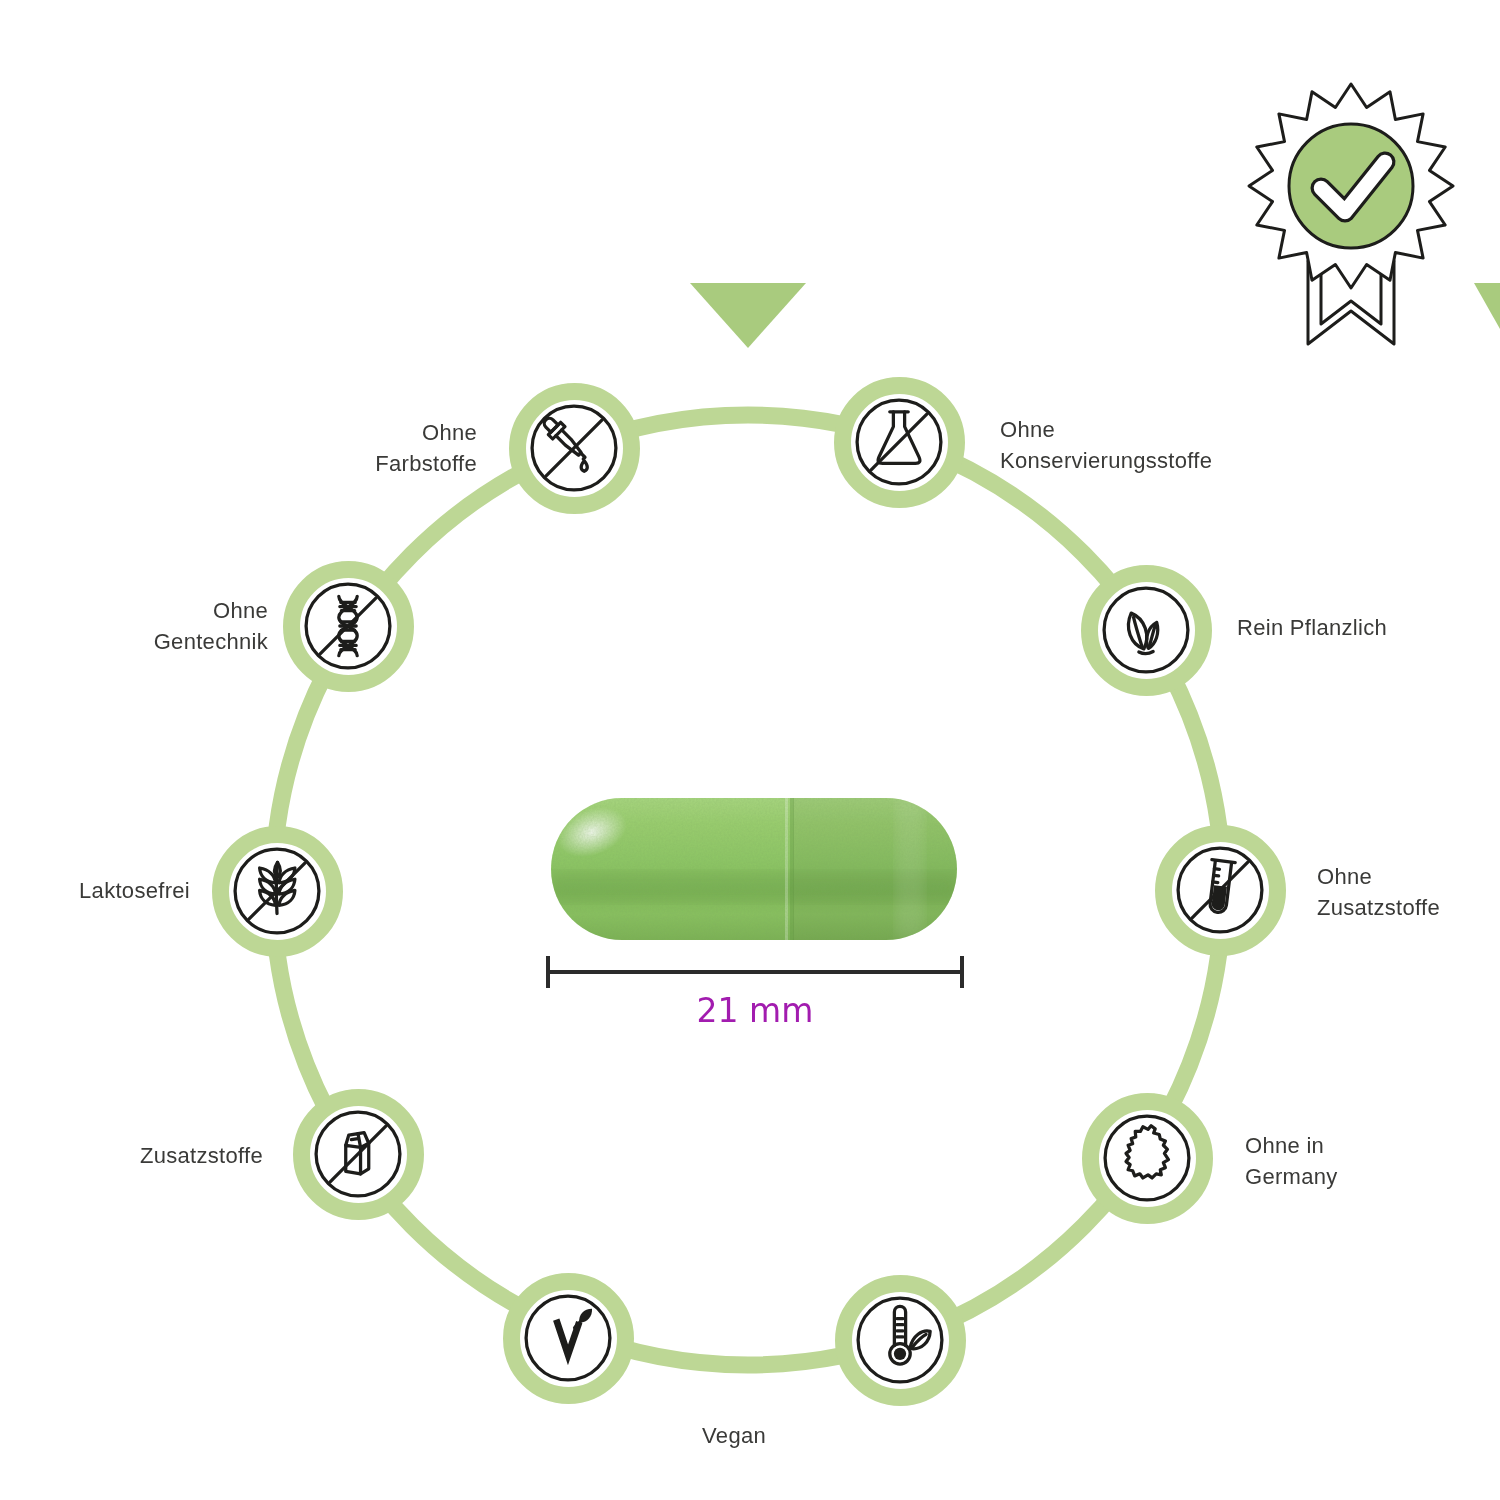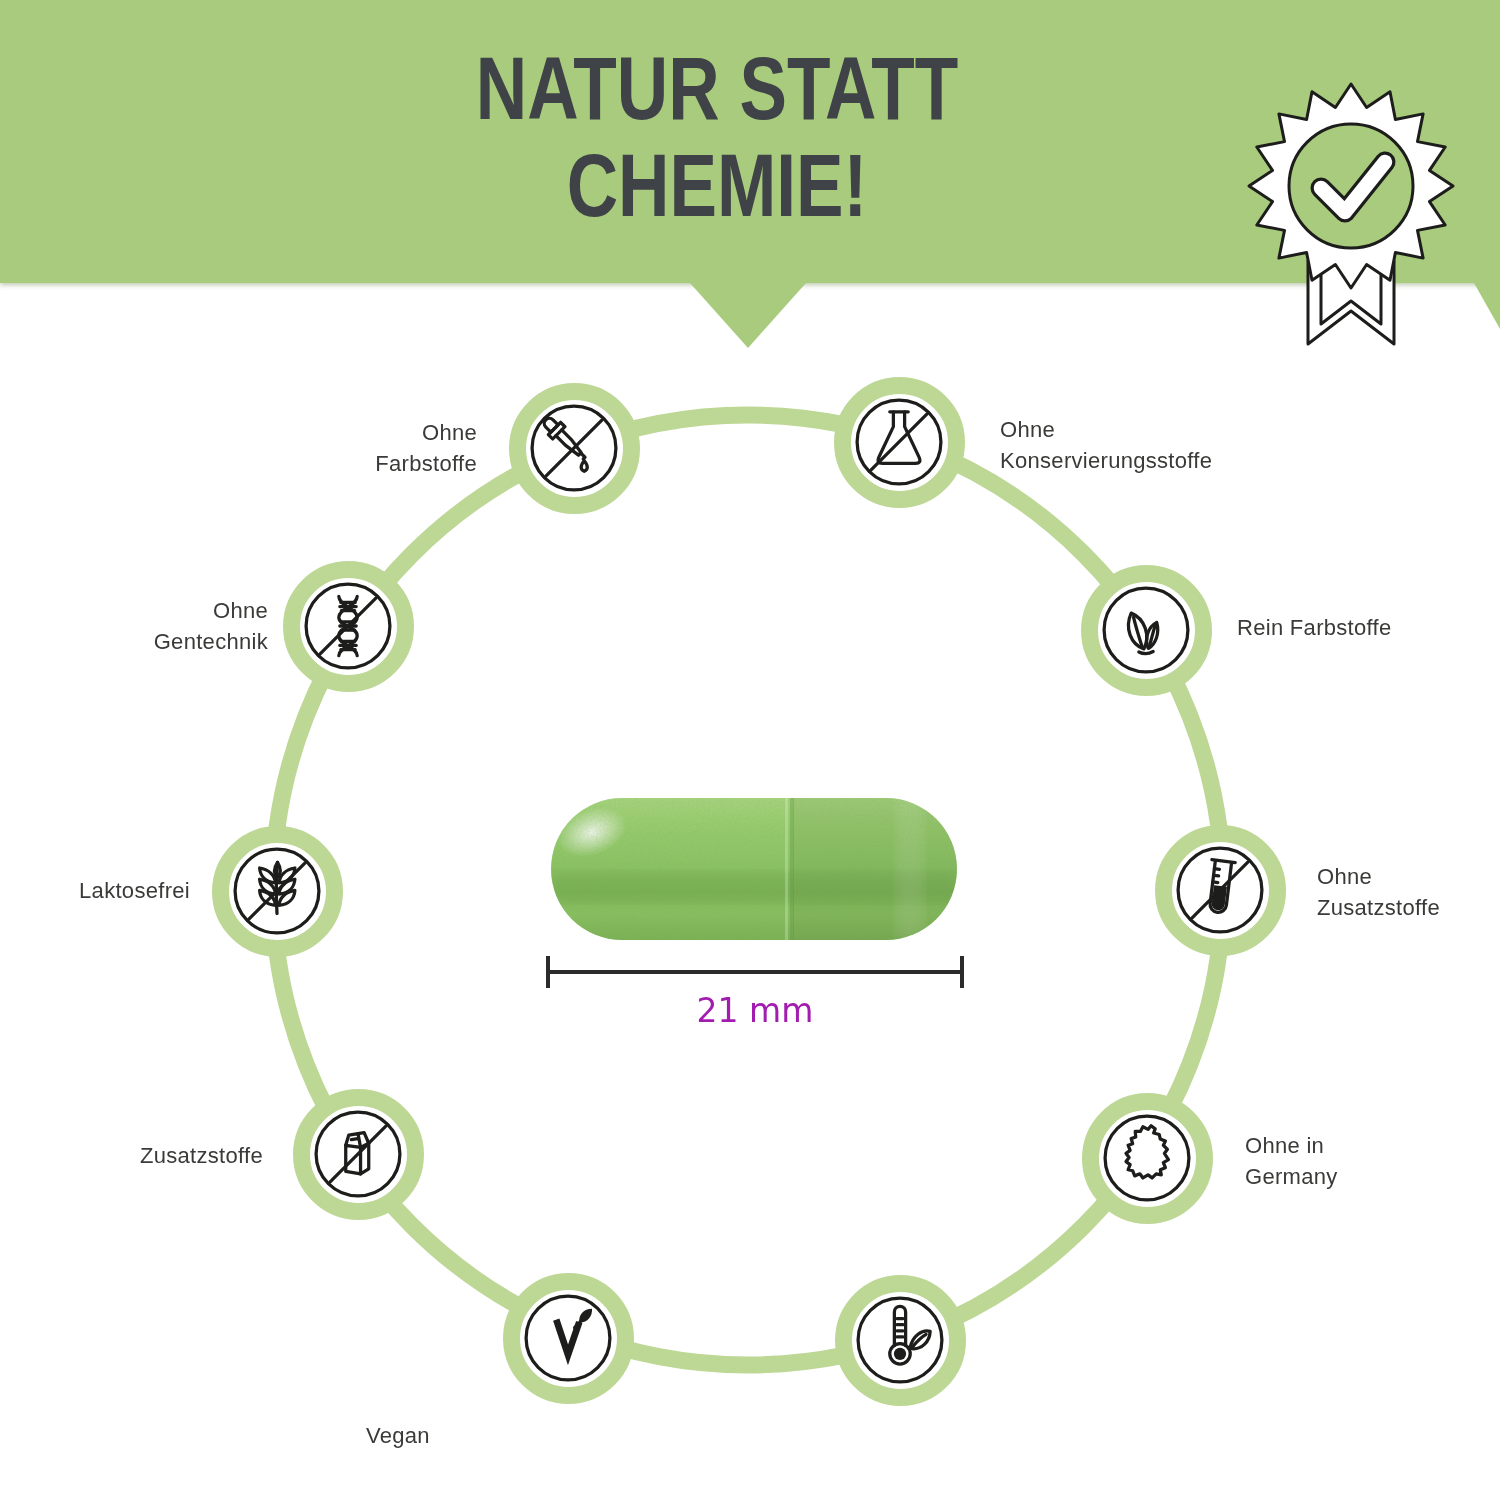--- a/index.html
+++ b/index.html
@@ -22,45 +22,39 @@
 
   
   .ringlayer{position:absolute;left:0;top:0;}
   .badge{position:absolute;width:131px;height:131px;border-radius:50%;box-sizing:border-box;
          border:17px solid #bdd795;background:#fff;display:flex;align-items:center;justify-content:center;}
   .bicon{width:92px;height:92px;flex:0 0 auto;}
   .blabel{position:absolute;font-size:22px;line-height:31px;letter-spacing:.3px;color:#3a3a38;
           white-space:pre-line;}
   .ra{text-align:right;}
   .la{text-align:left;}
-  .ca{text-align:left;width:400px;}
+  .ca{text-align:right;width:400px;}
 
   
   .capsule-svg{position:absolute;left:540px;top:780px;}
   .cap-label{position:absolute;left:540px;top:991px;width:430px;text-align:center;
              font-family:"DejaVu Sans",sans-serif;font-size:33px;color:#a21caf;}
 
   .ic{stroke:#1d1d1b;stroke-width:3.2;fill:none;stroke-linecap:round;stroke-linejoin:round;}
   .icf{fill:#1d1d1b;stroke:none;}
 </style>
 </head>
 <body>
 
 <div class="stage">
 
   <svg class="ringlayer" width="1500" height="1500" viewBox="0 0 1500 1500">
     <circle cx="748" cy="890" r="475" fill="none" stroke="#bdd795" stroke-width="17"></circle>
   </svg>
 
-  <div class="band">
-    <div class="title">
-      <div>NATUR STATT</div>
-      <div>CHEMIE!</div>
-    </div>
-  </div>
   <div class="band-tri"></div>
   <div class="band-fold-r"></div>
 
   <svg class="seal" width="240" height="300" viewBox="0 0 240 300">
     <path d="M75 195 L75 278 L118 245 L161 278 L161 195 Z" fill="#ffffff" stroke="#1d1d1b" stroke-width="3" stroke-linejoin="round"></path>
     <path d="M88 200 V258 L118 235 L148 258 V200" fill="none" stroke="#1d1d1b" stroke-width="3" stroke-linejoin="round"></path>
     <polygon fill="#ffffff" stroke="#1d1d1b" stroke-width="3" stroke-linejoin="round" points="
       220,120 196.5,135.6 212.2,159 184.5,164.4 190.1,192.1 162.4,186.5 157,214.2 133.6,198.5
       118,222 102.4,198.5 79,214.2 73.6,186.5 45.9,192.1 51.5,164.4 23.8,159 39.5,135.6
       16,120 39.5,104.4 23.8,81 51.5,75.6 45.9,47.9 73.6,53.5 79,25.8 102.4,41.5
@@ -170,21 +164,21 @@
       <path class="ic" d="M54 16 C54 25.5 36 27.5 36 36.5 C36 45.5 54 45.5 54 54.5 C54 63.5 36 65.5 36 74"></path>
       <path class="ic" stroke-width="2.4" d="M38 22 h14 M37 26 h16 M38.5 30 h13 M38.5 41 h13 M37 45 h16 M38.5 49 h13 M38.5 60 h13 M37 64 h16 M38 68 h14"></path>
       <path class="ic" d="M17.5 72.5 L72.5 17.5"></path>
     </svg>
   </div>
 
   <div class="blabel ra" style="right:1023px;top:417px">Ohne
 Farbstoffe</div>
   <div class="blabel la" style="left:1000px;top:414px">Ohne
 Konservierungsstoffe</div>
-  <div class="blabel la" style="left:1237px;top:612px">Rein Farbstoffe</div>
+  <div class="blabel la" style="left:1237px;top:612px">Rein Pflanzlich</div>
   <div class="blabel la" style="left:1317px;top:861px">Ohne
 Zusatzstoffe</div>
   <div class="blabel la" style="left:1245px;top:1130px">Ohne in
 Germany</div>
   <div class="blabel ca" style="left:366px;top:1420px">Vegan</div>
   <div class="blabel ra" style="right:1237px;top:1140px">Zusatzstoffe</div>
   <div class="blabel ra" style="right:1310px;top:875px">Laktosefrei</div>
   <div class="blabel ra" style="right:1232px;top:595px">Ohne
 Gentechnik</div>
 

